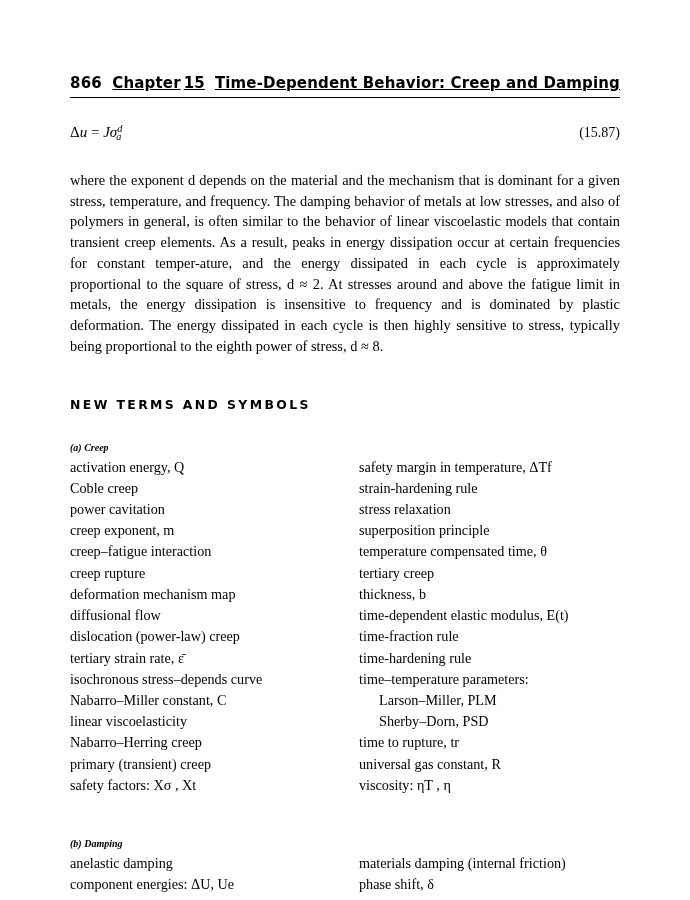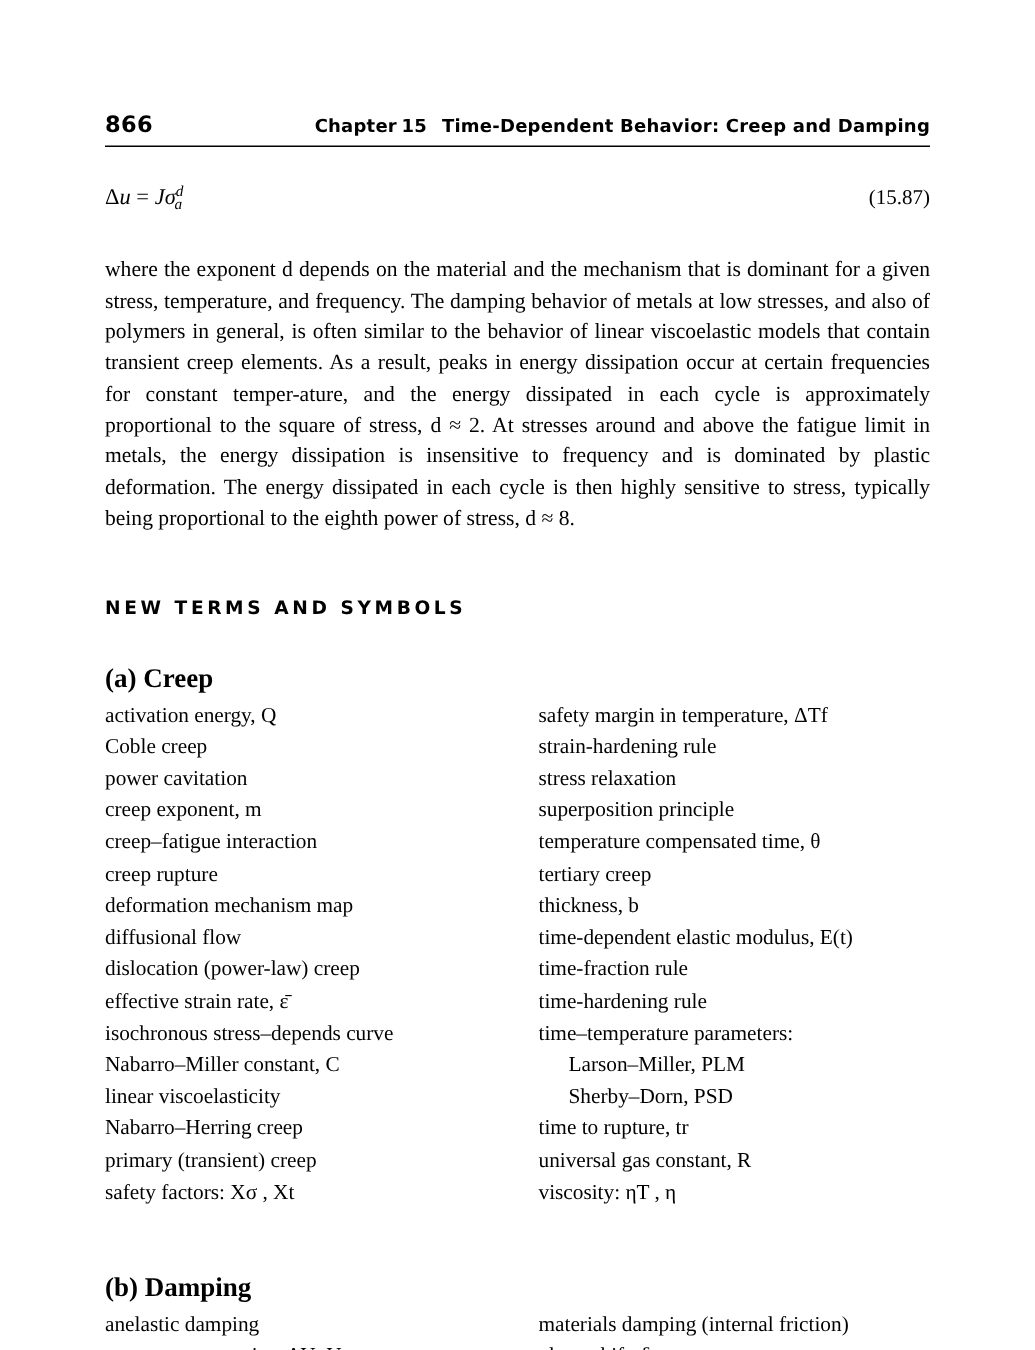--- a/index.html
+++ b/index.html
@@ -36,24 +36,25 @@
     font-family: "DejaVu Sans", sans-serif;
     padding-bottom: 5px;
     border-bottom: 1.6px solid #000;
   }
   .folio {
     font-size: 15px;
     font-weight: bold;
     letter-spacing: 0.2px;
   }
   .runhead {
-    font-size: 12px;
+    font-size: 15px;
     font-weight: bold;
     letter-spacing: 0.15px;
     white-space: nowrap;
+    text-decoration: underline;
   }
   .runhead .chap-no {
     margin-right: 3px;
   }
   .runhead .gap {
     display: inline-block;
     width: 10px;
   }
   
   .equation-block {
@@ -101,22 +102,23 @@
     letter-spacing: 2.4px;
   }
   
   .terms-group {
     margin-top: 30px;
   }
   .terms-group.second {
     margin-top: 42px;
   }
   .group-title {
-    font-size: 18px;
-    font-weight: bold;
+    font-size: 10px;
+    font-weight: bold;
+    font-style: italic;
     margin-bottom: 4px;
   }
   .columns {
     display: flex;
     width: 100%;
   }
   .col {
     width: 50%;
     box-sizing: border-box;
   }
@@ -164,21 +166,21 @@
         <div class="col left">
           <div class="term">activation energy, Q</div>
           <div class="term">Coble creep</div>
           <div class="term">power cavitation</div>
           <div class="term">creep exponent, m</div>
           <div class="term">creep–fatigue interaction</div>
           <div class="term">creep rupture</div>
           <div class="term">deformation mechanism map</div>
           <div class="term">diffusional flow</div>
           <div class="term">dislocation (power-law) creep</div>
-          <div class="term">effective strain rate, ε̄</div>
+          <div class="term">tertiary strain rate, ε̄</div>
           <div class="term">isochronous stress–depends curve</div>
           <div class="term">Nabarro–Miller constant, C</div>
           <div class="term">linear viscoelasticity</div>
           <div class="term">Nabarro–Herring creep</div>
           <div class="term">primary (transient) creep</div>
           <div class="term">safety factors: Xσ , Xt</div>
         </div>
         <div class="col right">
           <div class="term">safety margin in temperature, ΔTf</div>
           <div class="term">strain-hardening rule</div>

